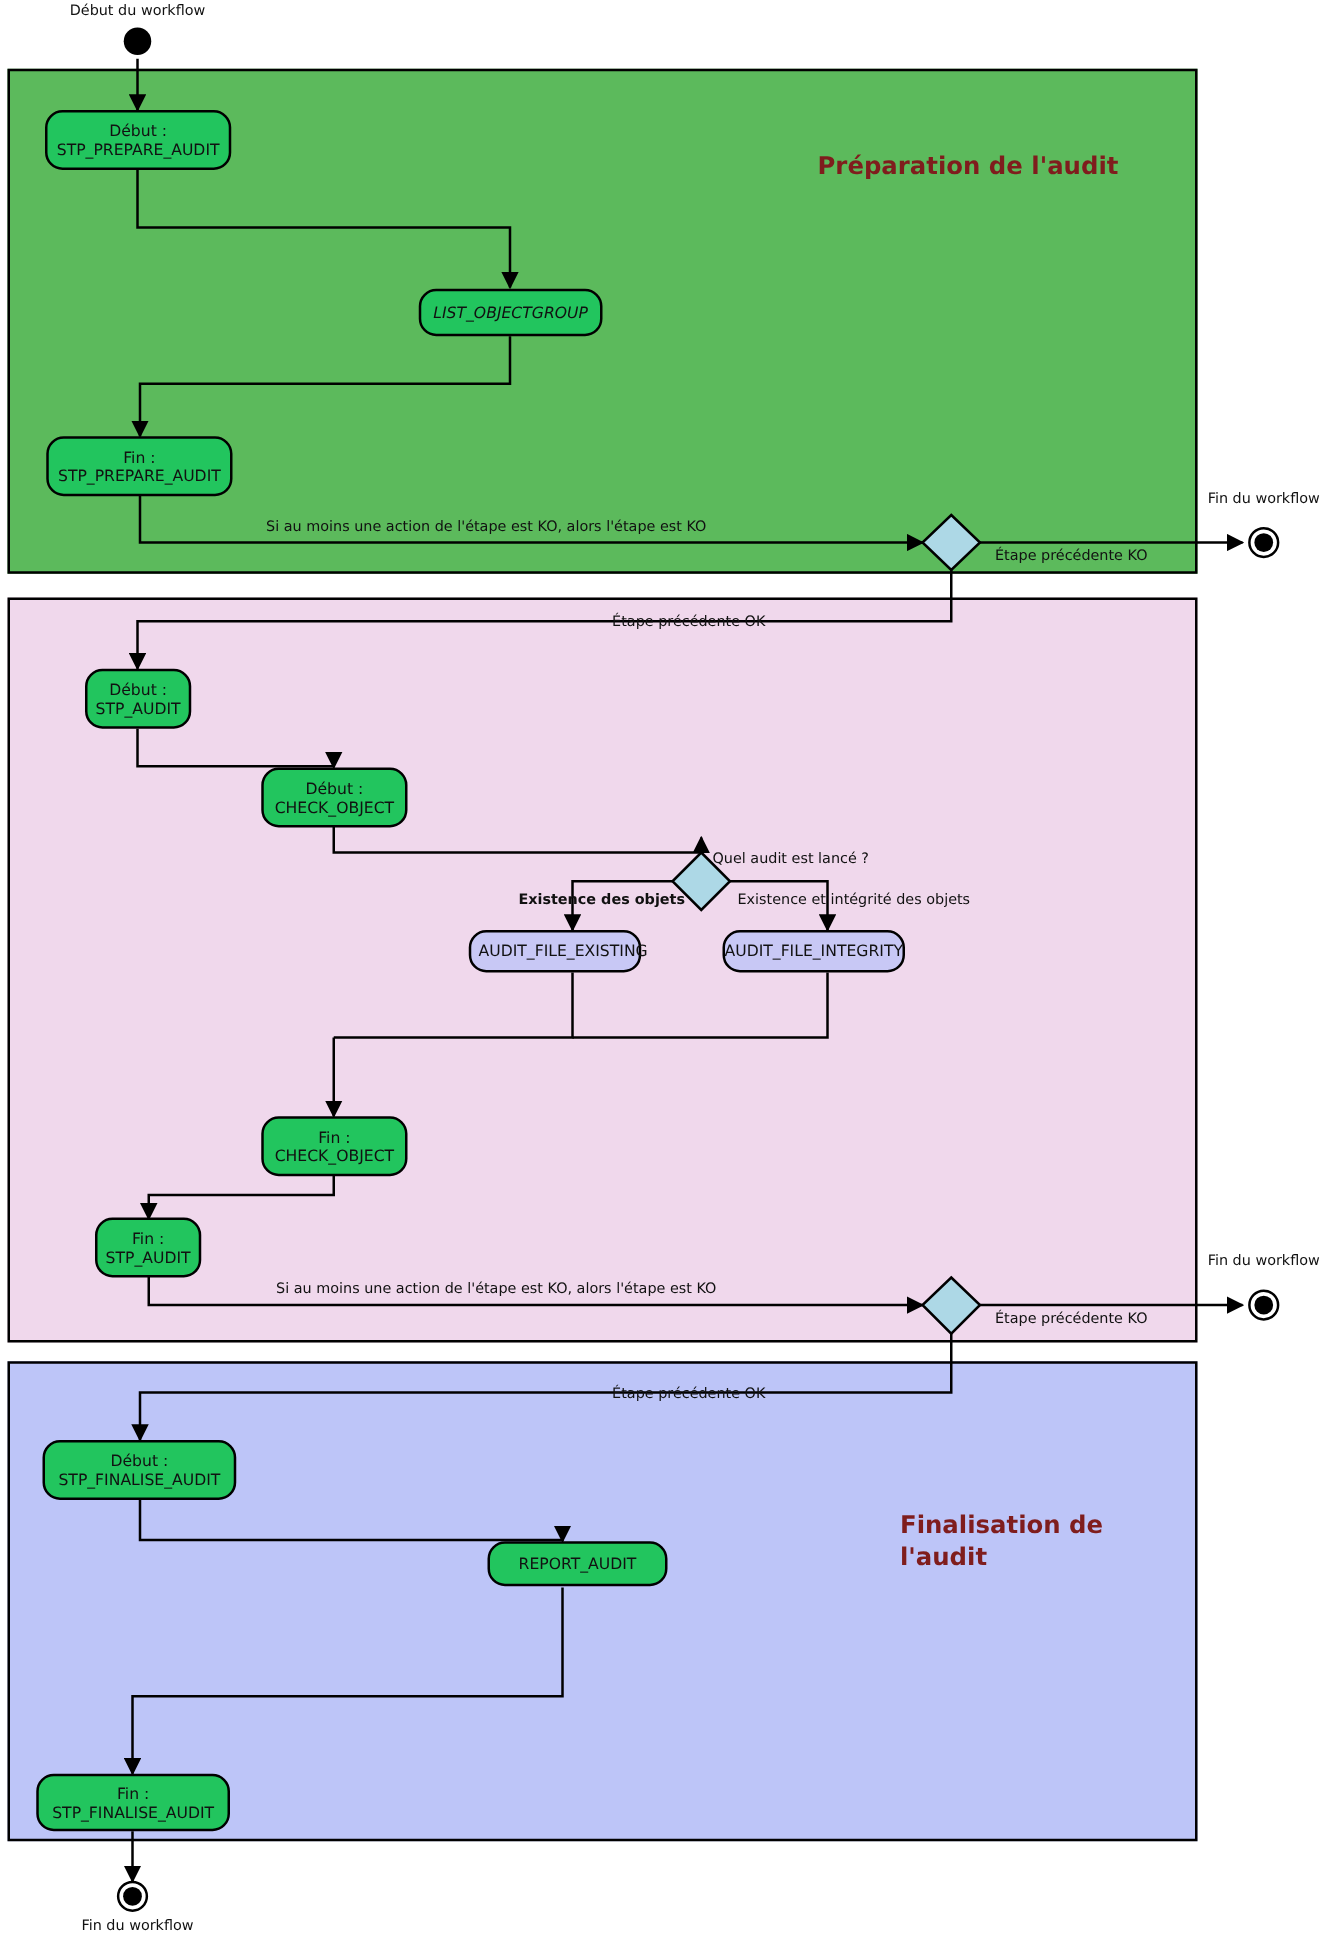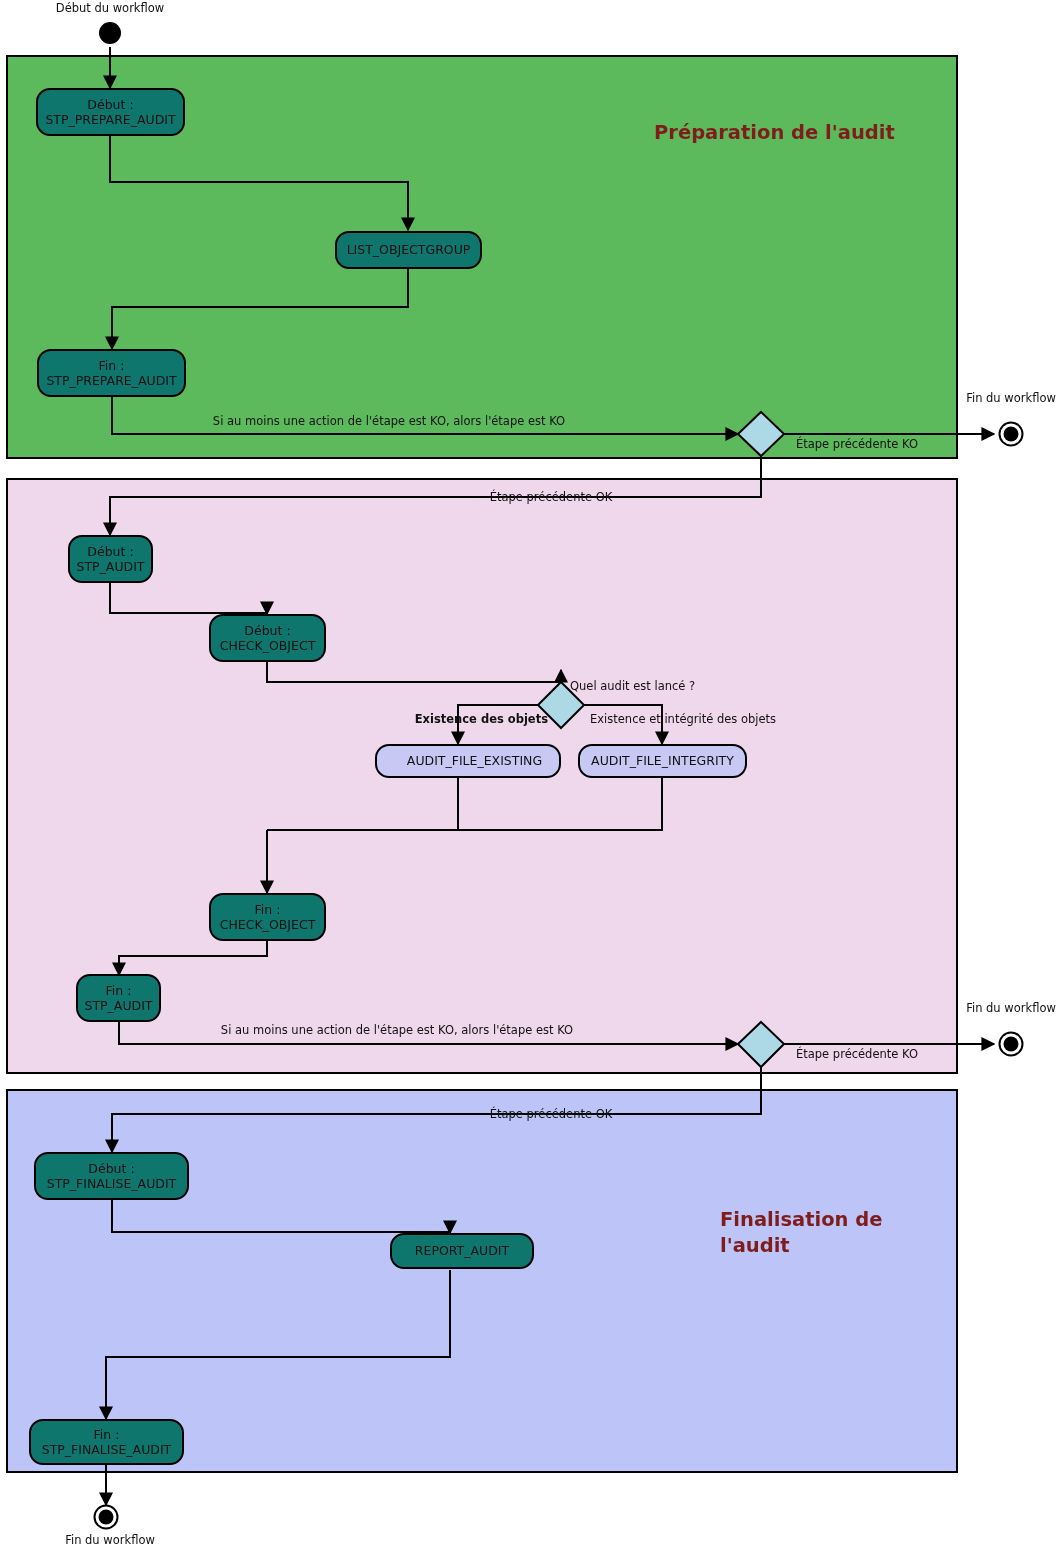--- a/index.html
+++ b/index.html
@@ -5,21 +5,21 @@
   html,body{margin:0;padding:0;background:#ffffff;}
   body{width:1063px;height:1552px;position:relative;
        font-family:"DejaVu Sans","Liberation Sans",sans-serif;
        -webkit-font-smoothing:antialiased;}
   #stage{position:absolute;left:0;top:0;width:1063px;height:1552px;overflow:hidden;}
   svg.layer{position:absolute;left:0;top:0;width:1063px;height:1552px;}
   .node{position:absolute;box-sizing:border-box;border:2px solid #000;
         border-radius:14px;display:flex;flex-direction:column;align-items:center;
         justify-content:center;font-size:12.5px;color:#111;line-height:1.22;
         text-align:center;white-space:nowrap;}
-  .node.blue{background:#0f766e;}
+  .node.blue{background:#22c55e;}
   .node.lav{background:#C8C8F5;}
   .ttl{position:absolute;font-weight:bold;font-size:19.5px;color:#7f1d1d;
        line-height:1.33;white-space:pre-line;}
   .lbl{position:absolute;font-size:11.5px;color:#111;white-space:nowrap;}
   .lbl.c{transform:translateX(-50%);}
   .lbl.r{transform:translateX(-100%);font-weight:bold;}
   .part{position:absolute;box-sizing:border-box;border:2px solid #000;}
   .p-green{background:#5cba5c;}
   .p-pink{background:#F0D8EC;}
   .p-blue{background:#BDC5F8;}
@@ -105,40 +105,40 @@
   </svg>
 
   <div class="ttl" style="left:654px;top:120px;">Préparation de l'audit</div>
   <div class="ttl" style="left:682px;top:1207px;margin-left:38px;">Finalisation de
 l'audit</div>
 
   <div class="node blue" style="left:36px;top:88px;width:149px;height:48px;">
     <span>Début :</span>
     <span>STP_PREPARE_AUDIT</span>
   </div>
-  <div class="node blue" style="left:335px;top:231px;width:147px;height:38px;">
+  <div class="node blue" style="left:335px;top:231px;width:147px;height:38px;font-style:italic;">
     <span>LIST_OBJECTGROUP</span>
   </div>
   <div class="node blue" style="left:37px;top:349px;width:149px;height:48px;">
     <span>Fin :</span>
     <span>STP_PREPARE_AUDIT</span>
   </div>
 
   <div class="node blue" style="left:68px;top:535px;width:85px;height:48px;">
     <span>Début :</span>
     <span>STP_AUDIT</span>
   </div>
   <div class="node blue" style="left:209px;top:614px;width:117px;height:48px;">
     <span>Début :</span>
     <span>CHECK_OBJECT</span>
   </div>
-  <div class="node lav" style="left:375px;top:744px;width:186px;height:34px;padding-left:13px;">
+  <div class="node lav" style="left:375px;top:744px;width:138px;height:34px;padding-left:13px;">
     <span>AUDIT_FILE_EXISTING</span>
   </div>
-  <div class="node lav" style="left:578px;top:744px;width:169px;height:34px;">
+  <div class="node lav" style="left:578px;top:744px;width:146px;height:34px;">
     <span>AUDIT_FILE_INTEGRITY</span>
   </div>
   <div class="node blue" style="left:209px;top:893px;width:117px;height:48px;">
     <span>Fin :</span>
     <span>CHECK_OBJECT</span>
   </div>
   <div class="node blue" style="left:76px;top:974px;width:85px;height:48px;">
     <span>Fin :</span>
     <span>STP_AUDIT</span>
   </div>

